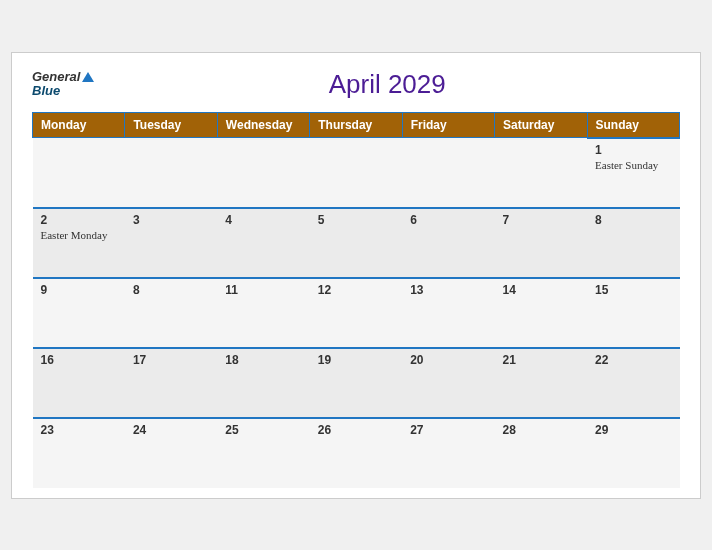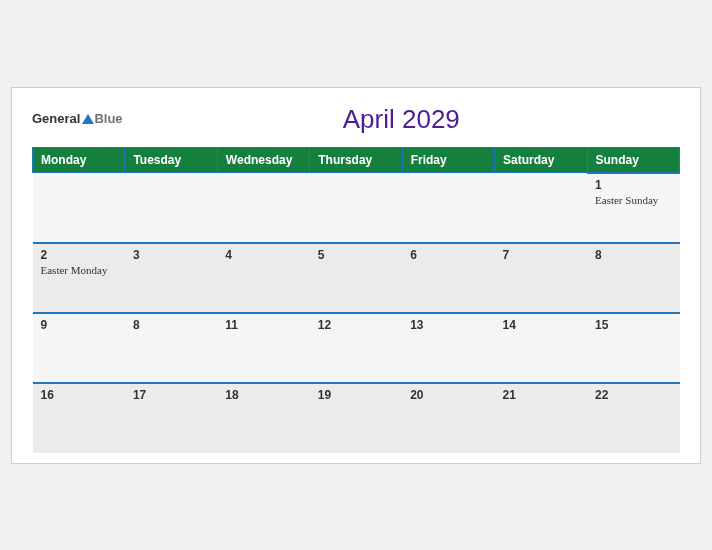--- a/index.html
+++ b/index.html
@@ -19,31 +19,32 @@
       padding: 16px 20px 10px 20px;
     }
     .header {
       display: flex;
       align-items: center;
       justify-content: space-between;
       margin-bottom: 12px;
     }
     .logo {
       display: flex;
-      flex-direction: row;
+      flex-direction: column;
       line-height: 1.1;
+      font-style: italic;
     }
     .logo-general {
       font-size: 13px;
       color: #333;
       font-weight: bold;
     }
     .logo-blue {
       font-size: 13px;
-      color: #737373;
+      color: #0c4a6e;
       font-weight: bold;
     }
     .logo-triangle {
       display: inline-block;
       width: 0;
       height: 0;
       border-left: 6px solid transparent;
       border-right: 6px solid transparent;
       border-bottom: 10px solid #2076c2;
       margin-left: 2px;
@@ -60,21 +61,21 @@
       font-size: 13px;
       color: #333;
       text-align: right;
       min-width: 120px;
     }
     .calendar-table {
       width: 100%;
       border-collapse: collapse;
     }
     .calendar-table thead tr {
-      background: #15803d;
+      background: #a16207;
     }
     .calendar-table thead th {
       color: #fff;
       font-size: 12px;
       font-weight: bold;
       padding: 5px 8px;
       text-align: left;
       border: 1px solid #2076c2;
     }
     .calendar-table tbody tr {
@@ -211,15 +212,38 @@
           <td>
             <span class="day-number">20</span>
           </td>
           <td>
             <span class="day-number">21</span>
           </td>
           <td>
             <span class="day-number">22</span>
           </td>
         </tr>
+        <tr>
+          <td>
+            <span class="day-number">23</span>
+          </td>
+          <td>
+            <span class="day-number">24</span>
+          </td>
+          <td>
+            <span class="day-number">25</span>
+          </td>
+          <td>
+            <span class="day-number">26</span>
+          </td>
+          <td>
+            <span class="day-number">27</span>
+          </td>
+          <td>
+            <span class="day-number">28</span>
+          </td>
+          <td>
+            <span class="day-number">29</span>
+          </td>
+        </tr>
       </tbody>
   </table>
 </div>
 
 </body></html>

